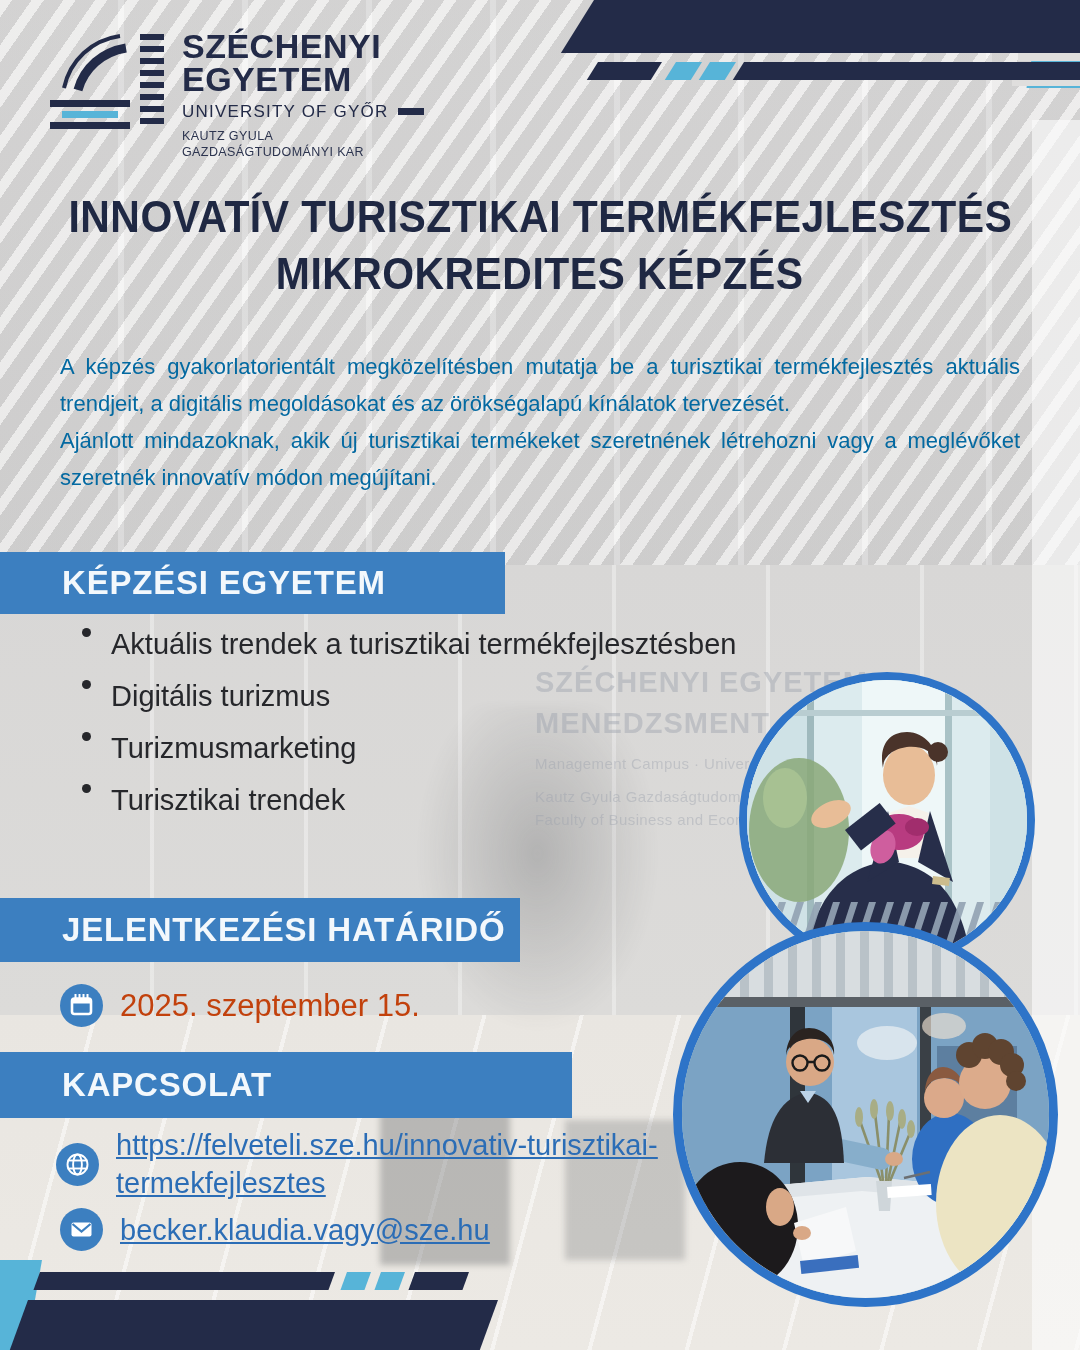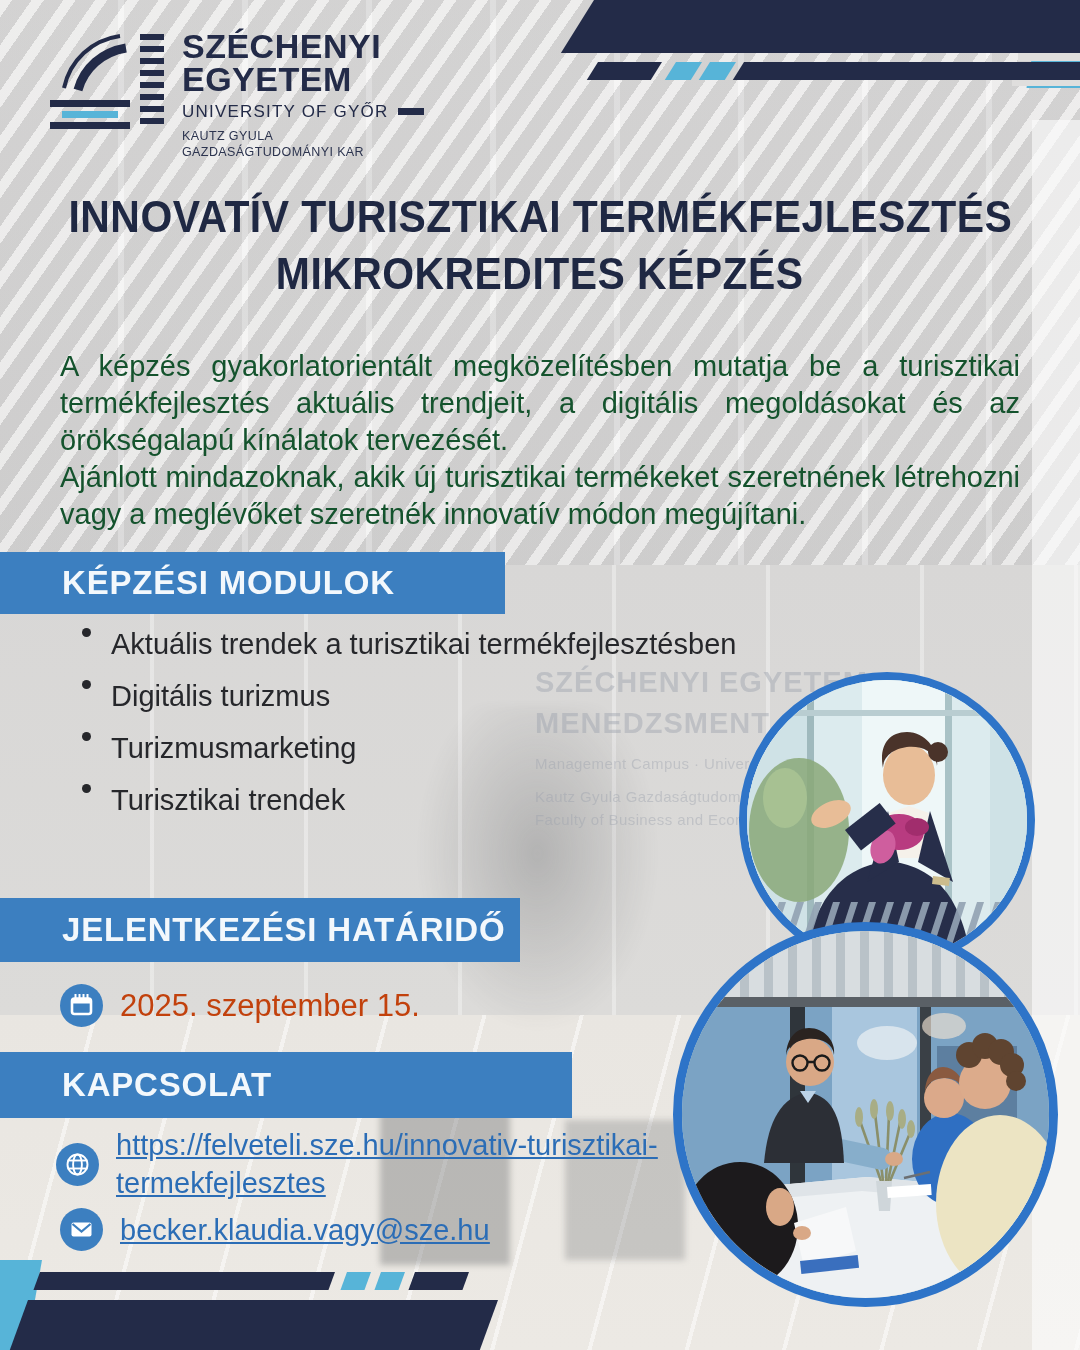--- a/index.html
+++ b/index.html
@@ -83,21 +83,21 @@
   .logo-dash{display:inline-block; width:26px; height:7px; background:#232b48;}
   .logo-faculty{margin-top:6px; font-size:12.5px; letter-spacing:.4px; line-height:1.3; font-weight:400; color:#2c344f;}
 
   
   .title{position:absolute; left:0; top:188px; width:1080px; text-align:center; z-index:3;
     color:#1f2843; font-weight:bold; margin:0;}
   .title span{display:inline-block; transform:scaleX(.93); font-size:44px; line-height:57px; letter-spacing:.5px; white-space:nowrap;}
 
   
   .intro{position:absolute; left:60px; top:348px; width:960px; z-index:3;
-    font-size:29px; line-height:37px; color:#14532d; text-align:justify;}
+    font-size:22px; line-height:37px; color:#0369a1; text-align:justify;}
   .intro p{margin:0;}
 
   
   .banner{position:absolute; left:0; display:flex; align-items:center; z-index:3;
     background:#3c7fc0; color:#f3f8fc; font-weight:bold; font-size:33px; letter-spacing:.8px;
     padding-left:62px; box-sizing:border-box;}
   .banner-modules{top:552px; width:505px; height:62px;}
   .banner-deadline{top:898px; width:520px; height:64px;}
   .banner-contact{top:1052px; width:572px; height:66px;}
 
@@ -193,21 +193,21 @@
     <span>INNOVATÍV TURISZTIKAI TERMÉKFEJLESZTÉS</span><br>
     <span>MIKROKREDITES KÉPZÉS</span>
   </h1>
 
   <div class="intro">
     <p>A képzés gyakorlatorientált megközelítésben mutatja be a turisztikai termékfejlesztés aktuális trendjeit, a digitális megoldásokat és az örökségalapú kínálatok tervezését.</p>
     <p>Ajánlott mindazoknak, akik új turisztikai termékeket szeretnének létrehozni vagy a meglévőket szeretnék innovatív módon megújítani.</p>
   </div>
 
   <div class="banner banner-modules">
-    <span>KÉPZÉSI MODULOK</span>
+    <span>KÉPZÉSI EGYETEM</span>
   </div>
   <ul class="module-list">
     <li>
         <span class="bullet-dot"></span>
         <span>Aktuális trendek a turisztikai termékfejlesztésben</span>
       </li>
     <li>
         <span class="bullet-dot"></span>
         <span>Digitális turizmus</span>
       </li>

